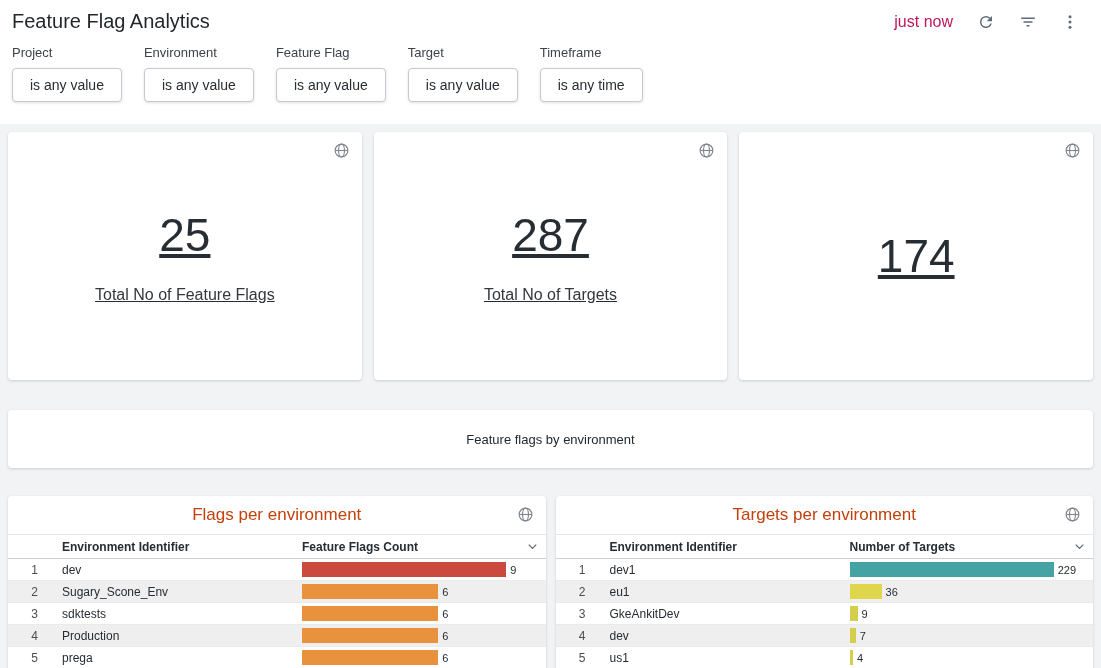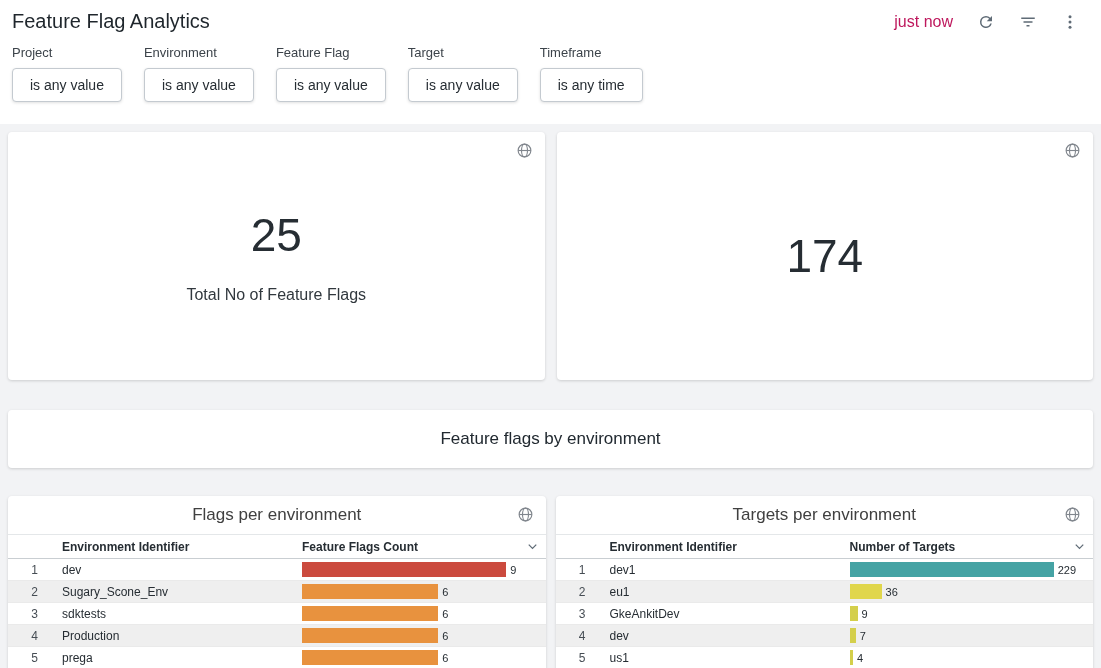--- a/index.html
+++ b/index.html
@@ -30,43 +30,43 @@
     padding: 8px 17px; cursor: pointer;
     box-shadow: 0 1px 3px rgba(0,0,0,0.12);
     font-family: "Liberation Sans", sans-serif;
   }
   
   .dashboard { background: #f2f3f5; padding: 8px; height: 600px; box-sizing: border-box; }
   .kpi-row { display: flex; gap: 12px; }
   .kpi-card {
     flex: 1; background: #fff; border-radius: 4px; height: 248px; position: relative;
     box-shadow: 0 1px 3px rgba(0,0,0,0.16);
-    display: flex; flex-direction: column; align-items: center; justify-content: center;
+    display: flex; flex-direction: column; align-items: center; justify-content: center; text-decoration: underline;
   }
   .kpi-value { font-size: 46px; font-weight: 400; color: #262d33; }
   .kpi-label { font-size: 16px; color: #31383e; margin-top: 24px; }
   .globe {
     position: absolute; top: 10px; right: 12px;
     width: 17px; height: 17px; color: #80868d; cursor: pointer; display: inline-flex;
   }
   
   .section-tile {
     margin-top: 30px; background: #fff; border-radius: 4px; height: 58px;
     box-shadow: 0 1px 3px rgba(0,0,0,0.16);
     display: flex; align-items: center; justify-content: center;
   }
-  .section-tile h2 { margin: 0; font-size: 17px; font-weight: 500; color: #212930; }
+  .section-tile h2 { margin: 0; font-size: 13px; font-weight: 500; color: #212930; }
   
   .tables-row { display: flex; gap: 10px; margin-top: 28px; }
   .table-card {
     flex: 1; background: #fff; border-radius: 4px 4px 0 0; position: relative;
     box-shadow: 0 1px 3px rgba(0,0,0,0.16); height: 280px; overflow: hidden;
   }
   .tile-header { height: 38px; display: flex; align-items: center; justify-content: center; }
-  .tile-header h3 { margin: 0; font-size: 17px; font-weight: 400; color: #404040; }
+  .tile-header h3 { margin: 0; font-size: 17px; font-weight: 400; color: #c2410c; }
   table { width: 100%; border-collapse: collapse; font-size: 12px; table-layout: fixed; }
   thead th {
     font-weight: 700; color: #262d33; text-align: left; height: 23px; padding: 0;
     border-top: 1px solid #e4e7e9; border-bottom: 1px solid #c9ced2;
     cursor: pointer;
   }
   th.env-col, td.env { padding-left: 10px; }
   th.bar-col { position: relative; padding-left: 2px; padding-right: 26px; }
   .chev {
     position: absolute; right: 6px; top: 4px; width: 15px; height: 15px;
@@ -147,20 +147,31 @@
       <div class="kpi-label">Total No of Feature Flags</div>
     </div>
     <div class="kpi-card">
       <span class="globe">
           <svg viewBox="0 0 24 24" width="17" height="17" fill="none" stroke="currentColor" stroke-width="1.6">
             <circle cx="12" cy="12" r="9"></circle>
             <ellipse cx="12" cy="12" rx="4.2" ry="9"></ellipse>
             <path d="M3 12h18"></path>
           </svg>
         </span>
+      <div class="kpi-value">287</div>
+      <div class="kpi-label">Total No of Targets</div>
+    </div>
+    <div class="kpi-card">
+      <span class="globe">
+          <svg viewBox="0 0 24 24" width="17" height="17" fill="none" stroke="currentColor" stroke-width="1.6">
+            <circle cx="12" cy="12" r="9"></circle>
+            <ellipse cx="12" cy="12" rx="4.2" ry="9"></ellipse>
+            <path d="M3 12h18"></path>
+          </svg>
+        </span>
       <div class="kpi-value">174</div>
     </div>
   </div>
 
   <div class="section-tile">
     <h2>Feature flags by environment</h2>
   </div>
 
   <div class="tables-row">
 

